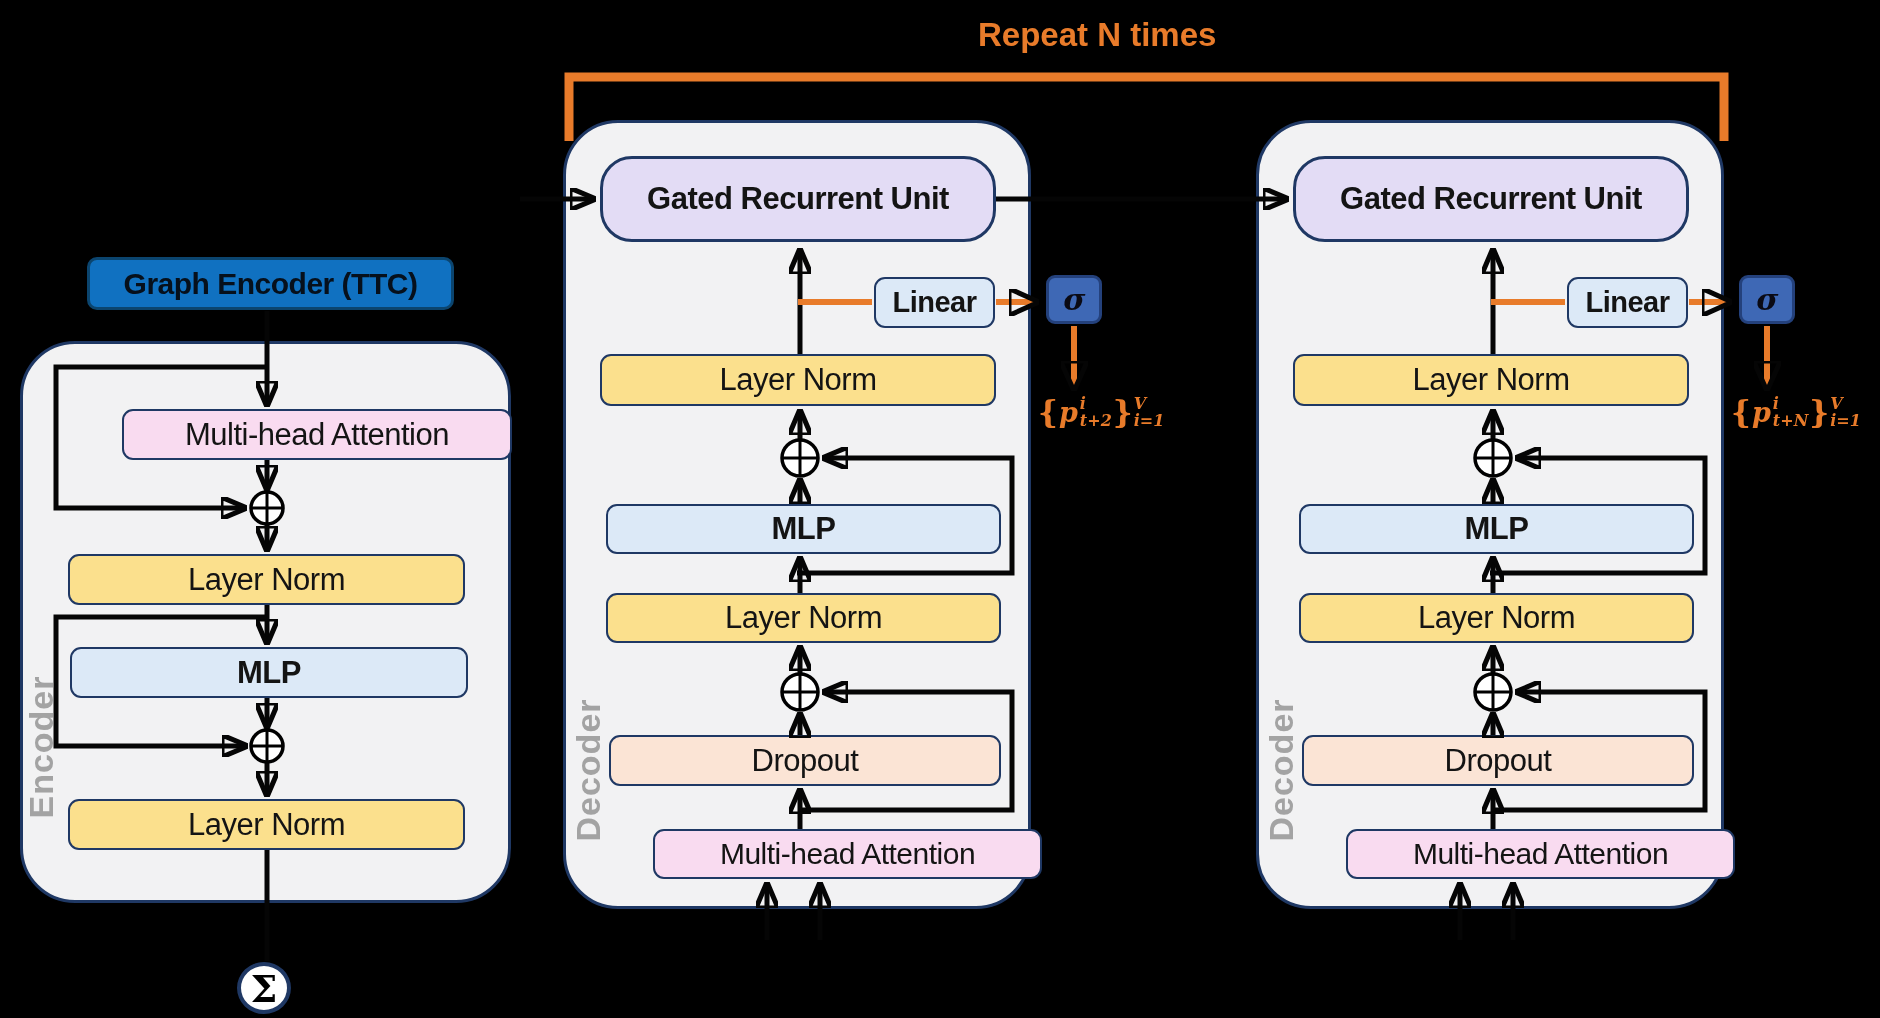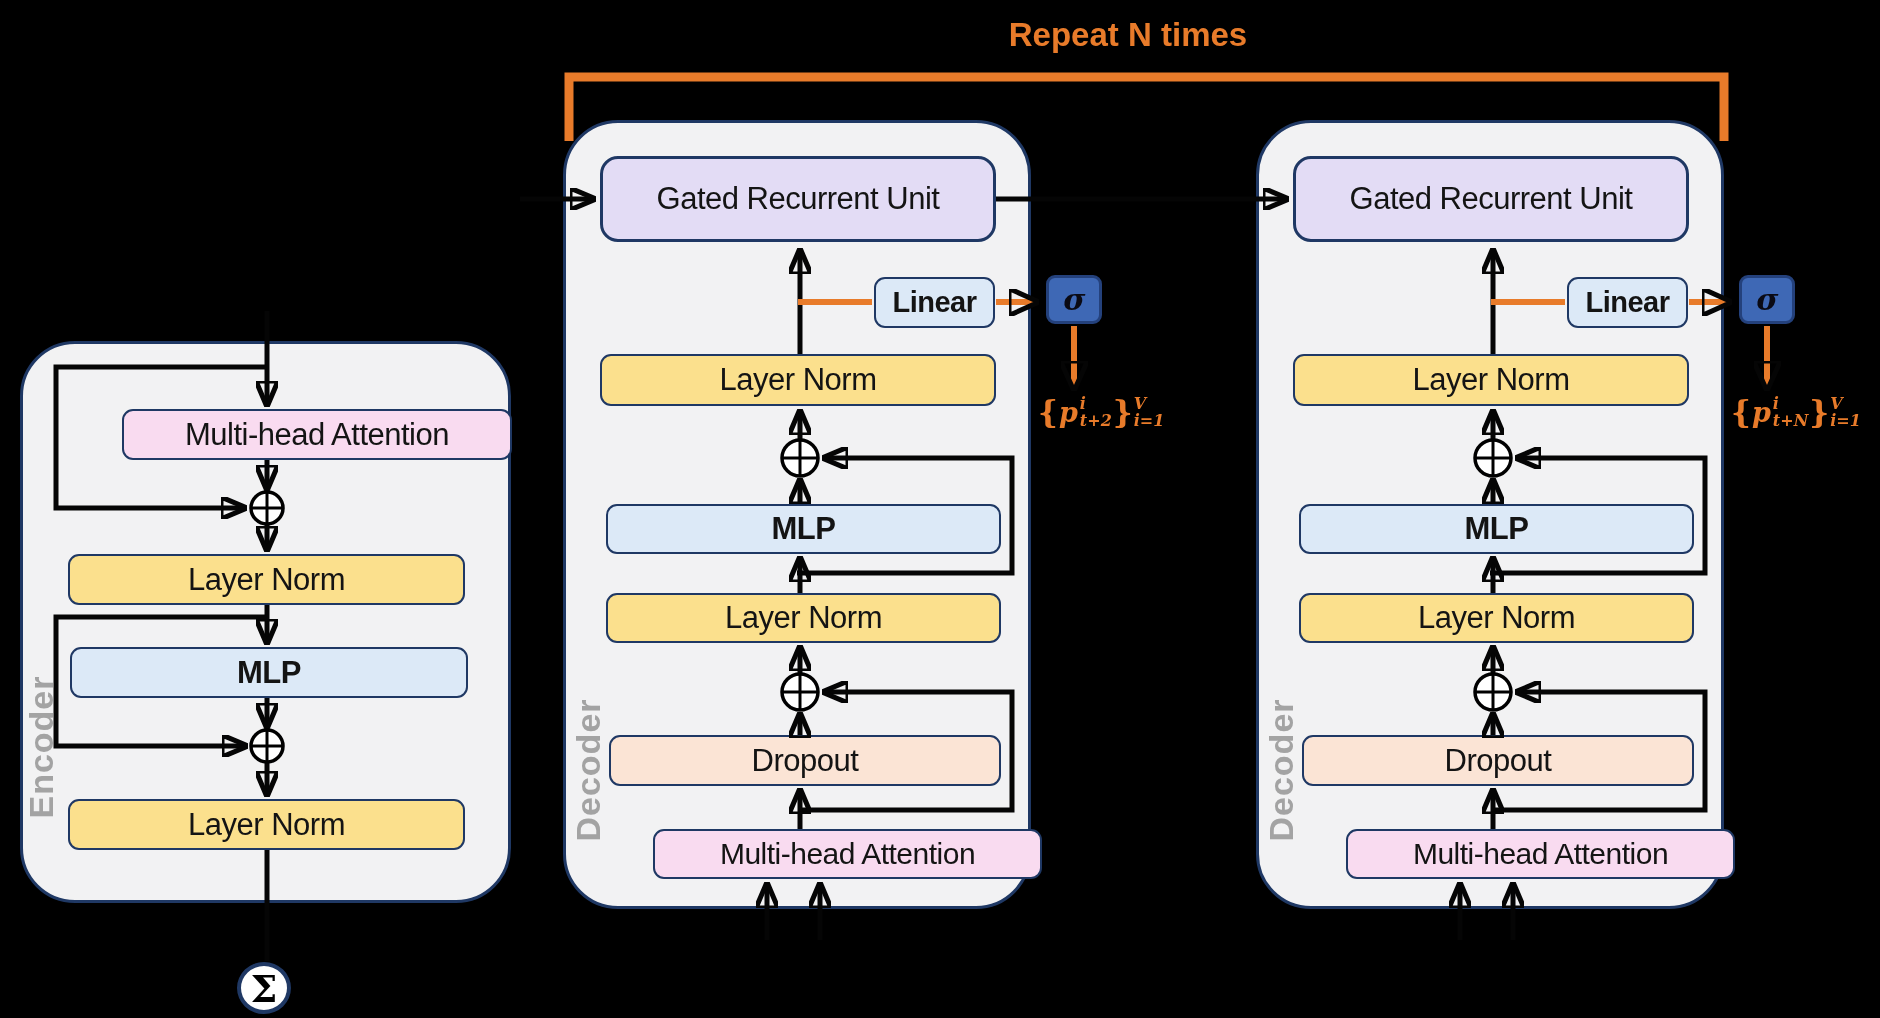--- a/index.html
+++ b/index.html
@@ -12,35 +12,35 @@
   html,body{margin:0;padding:0;background:#000;}
   #stage{position:relative;width:1880px;height:1018px;background:#000;overflow:hidden;
          font-family:"Liberation Sans",sans-serif;}
   .container{position:absolute;background:var(--panel);border:3px solid var(--navy);
              border-radius:55px;box-sizing:border-box;}
   .box{position:absolute;box-sizing:border-box;border:2.5px solid var(--navy);
        border-radius:11px;display:flex;align-items:center;justify-content:center;
        font-size:31px;color:#141414;letter-spacing:-0.5px;white-space:nowrap;}
   .title{background:var(--titleblue);border:3px solid var(--titleborder);
          border-radius:10px;font-weight:bold;font-size:30px;color:#06101c;}
-  .gru{background:var(--lavender);border-radius:18px;border-width:3px;font-weight:normal;}
+  .gru{background:var(--lavender);border-radius:32px;border-width:3px;font-weight:bold;}
   .yellow{background:var(--yellow);}
   .pinkbox{background:var(--pink);margin-left:44px;}
   .bluebox{background:var(--lightblue);font-weight:bold;}
   .peachbox{background:var(--peach);text-align:center;}
   .sigma{background:var(--sigmablue);border:3px solid var(--sigmaborder);border-radius:9px;
          font-family:"DejaVu Serif",serif;font-style:italic;font-weight:bold;
          font-size:30px;color:#0a0a14;}
   .sum{position:absolute;background:#fff;border:4px solid var(--navy);border-radius:50%;
        display:flex;align-items:center;justify-content:center;box-sizing:border-box;
        font-family:"DejaVu Serif",serif;font-weight:bold;font-size:38px;color:#000;}
   .vlabel{position:absolute;transform:translate(-50%,-50%) rotate(-90deg);
           font-weight:bold;font-size:34px;color:var(--graylabel);letter-spacing:1px;
           white-space:nowrap;}
-  .banner{position:absolute;left:978px;top:16px;width:300px;text-align:center;
+  .banner{position:absolute;left:978px;top:16px;width:300px;
           font-weight:bold;font-size:33px;color:var(--orange);}
   .math{position:absolute;display:flex;align-items:center;color:var(--orange);
         font-family:"DejaVu Serif",serif;font-weight:bold;line-height:1;}
   .math .brace{font-size:31px;}
   .math .mi{font-style:italic;font-size:27px;margin:0 1px;}
   .math .stack{display:flex;flex-direction:column;align-items:flex-start;
                font-size:16px;font-style:italic;line-height:1.05;margin:0 1px;}
   svg#overlay{position:absolute;left:0;top:0;pointer-events:none;}
   svg#overlay path, svg#overlay line{stroke:var(--line);stroke-width:5;fill:none;}
   svg#overlay .orange{stroke:var(--orange);stroke-width:6;}
@@ -54,20 +54,21 @@
 <body>
 
 <div id="stage">
 
   <div class="container" style="left:20px;top:341px;width:491px;height:562px;"></div>
   <div class="container" style="left:563px;top:120px;width:468px;height:789px;"></div>
   <div class="container" style="left:1256px;top:120px;width:468px;height:789px;"></div>
 
   <div class="banner">Repeat N times</div>
 
+  <div class="box title" style="left:87px;top:257px;width:367px;height:53px;">Graph Encoder (TTC)</div>
   <span class="vlabel" style="left:41px;top:747px;">Encoder</span>
   <div class="box pinkbox" style="left:78px;top:409px;width:390px;height:51px;">Multi-head Attention</div>
   <div class="box yellow" style="left:68px;top:554px;width:397px;height:51px;">Layer Norm</div>
   <div class="box bluebox" style="left:70px;top:647px;width:398px;height:51px;">MLP</div>
   <div class="box yellow" style="left:68px;top:799px;width:397px;height:51px;">Layer Norm</div>
   <div class="sum" style="left:237px;top:962px;width:54px;height:52px;">Σ</div>
 
   <span class="vlabel" style="left:588px;top:770px;">Decoder</span>
   <div class="box gru" style="left:600px;top:156px;width:396px;height:86px;">Gated Recurrent Unit</div>
   <div class="box bluebox" style="left:874px;top:277px;width:121px;height:51px;font-size:29px;">Linear</div>

